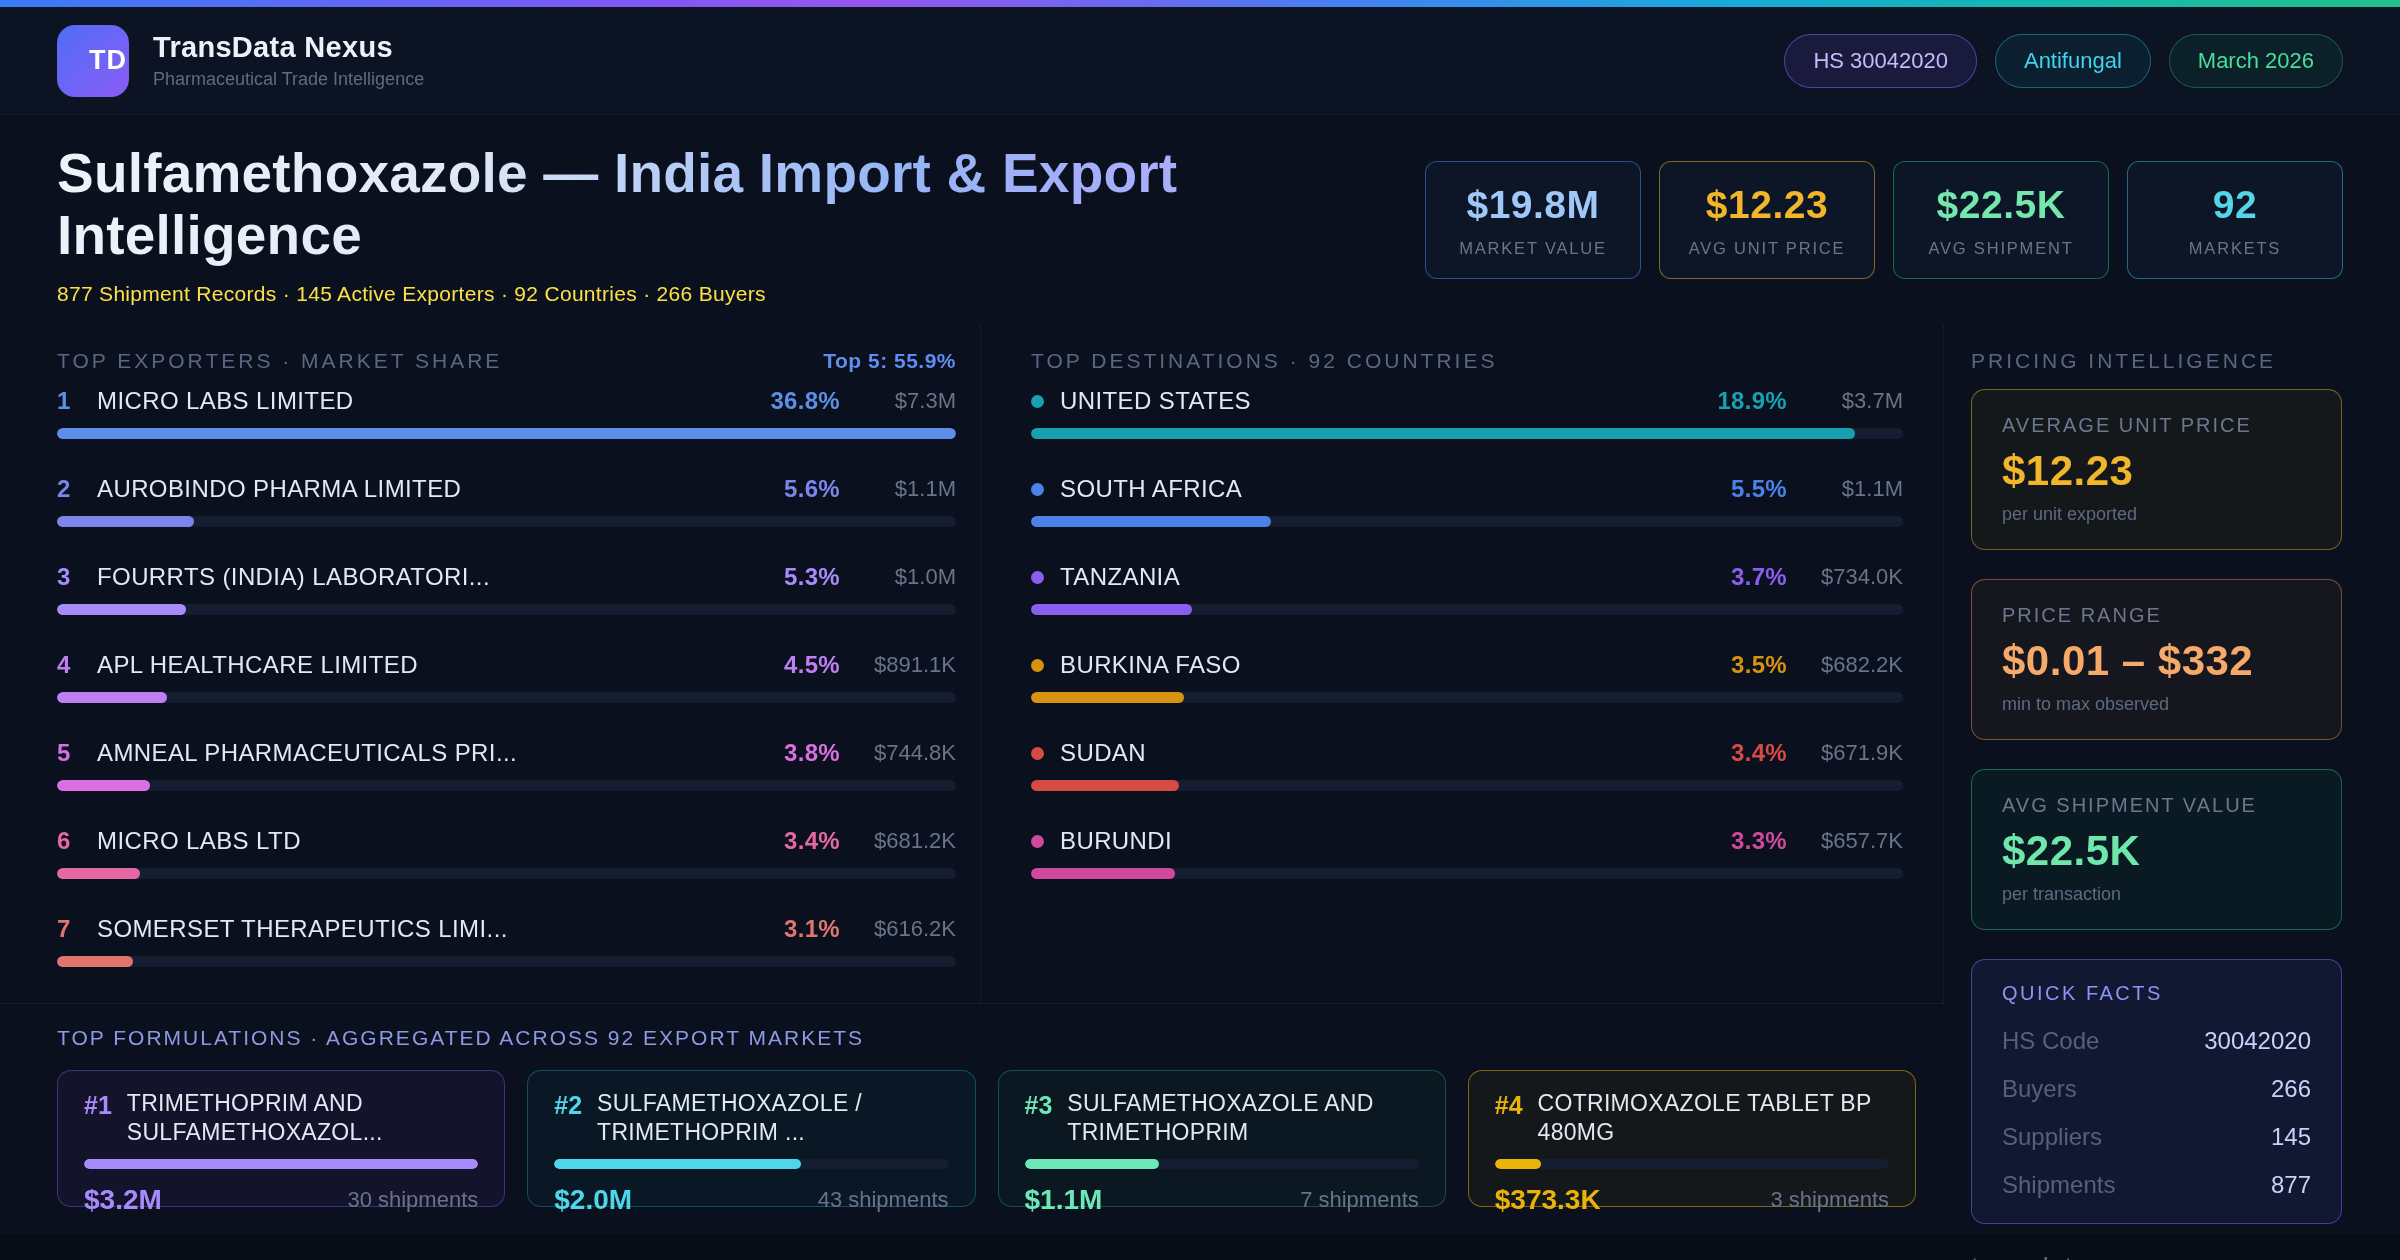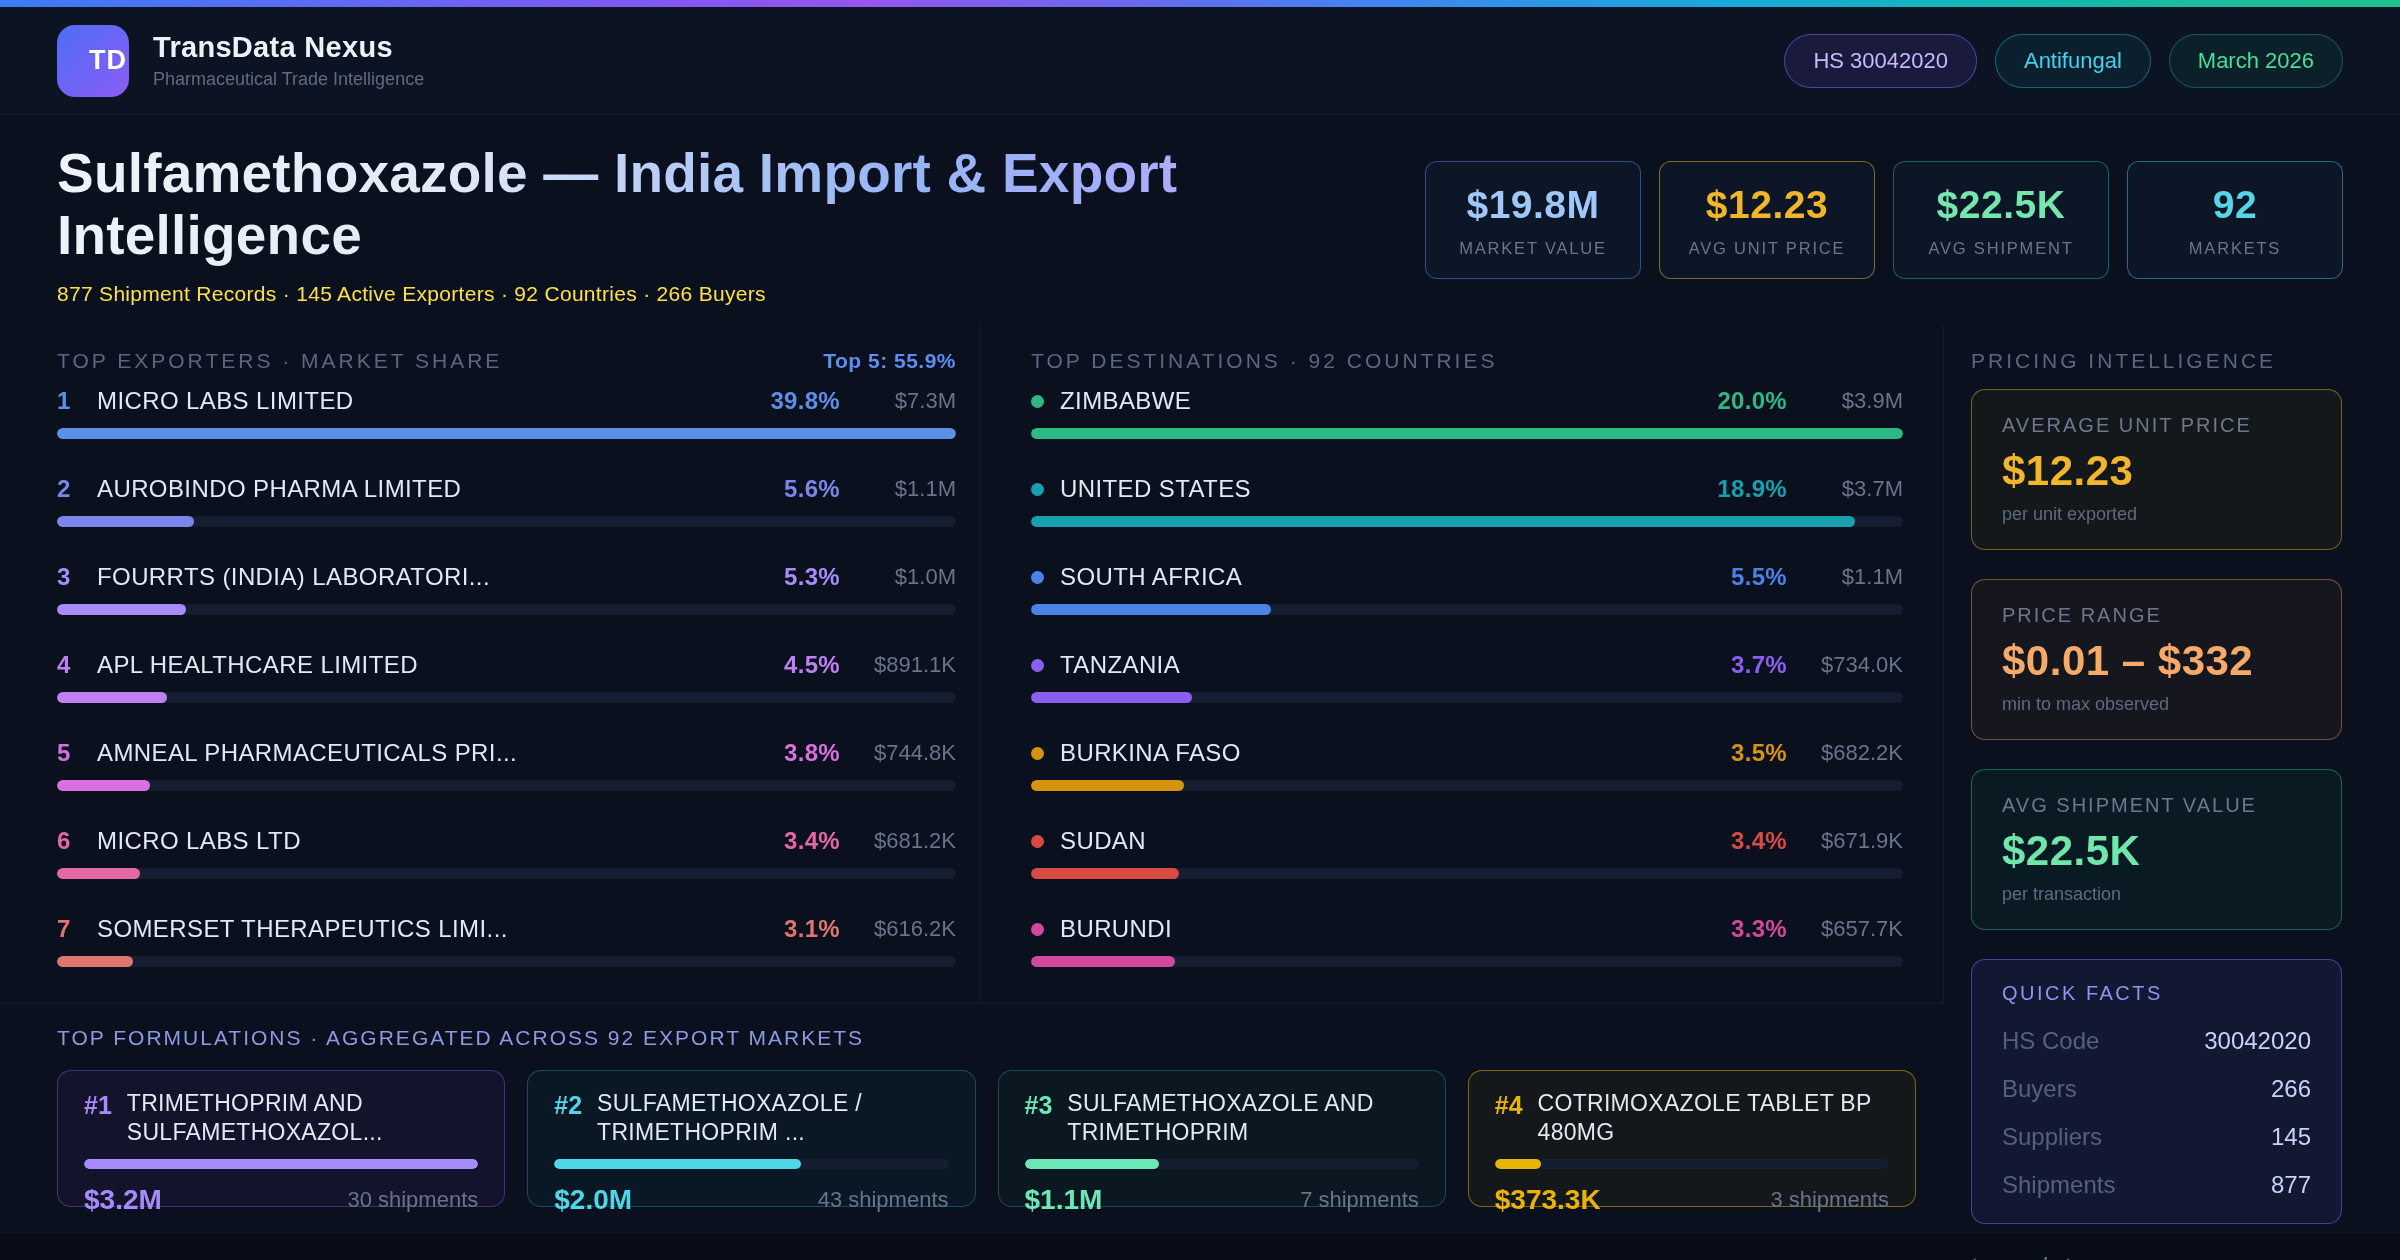--- a/index.html
+++ b/index.html
@@ -128,21 +128,21 @@
     <div class="col-exp">
       <div class="panel-head">
         <span class="panel-title">TOP EXPORTERS · MARKET SHARE</span>
         <span class="panel-meta">Top 5: 55.9%</span>
       </div>
       <div id="exporter-rows">
           <div class="row">
             <div class="row-top">
               <span class="rank" style="color: rgb(93, 142, 232);">1</span>
               <span class="rname">MICRO LABS LIMITED</span>
-              <span class="rpct" style="color: rgb(93, 142, 232);">39.8%</span>
+              <span class="rpct" style="color: rgb(93, 142, 232);">36.8%</span>
               <span class="rval">$7.3M</span>
             </div>
             <div class="bar-track">
               <div class="bar-fill" style="width: 100%; background: rgb(93, 142, 232);"></div>
             </div>
           </div>
           <div class="row">
             <div class="row-top">
               <span class="rank" style="color: rgb(123, 134, 234);">2</span>
               <span class="rname">AUROBINDO PHARMA LIMITED</span>
@@ -209,31 +209,20 @@
             </div>
           </div>
         </div>
     </div>
 
     <div class="col-dest">
       <div class="panel-head">
         <span class="panel-title">TOP DESTINATIONS · 92 COUNTRIES</span>
       </div>
       <div id="destination-rows">
-          <div class="row">
-            <div class="row-top">
-              <span class="dot" style="background: rgb(46, 184, 134);"></span>
-              <span class="rname">ZIMBABWE</span>
-              <span class="rpct" style="color: rgb(46, 184, 134);">20.0%</span>
-              <span class="rval">$3.9M</span>
-            </div>
-            <div class="bar-track">
-              <div class="bar-fill" style="width: 100%; background: rgb(46, 184, 134);"></div>
-            </div>
-          </div>
           <div class="row">
             <div class="row-top">
               <span class="dot" style="background: rgb(22, 160, 176);"></span>
               <span class="rname">UNITED STATES</span>
               <span class="rpct" style="color: rgb(22, 160, 176);">18.9%</span>
               <span class="rval">$3.7M</span>
             </div>
             <div class="bar-track">
               <div class="bar-fill" style="width: 94.5%; background: rgb(22, 160, 176);"></div>
             </div>

